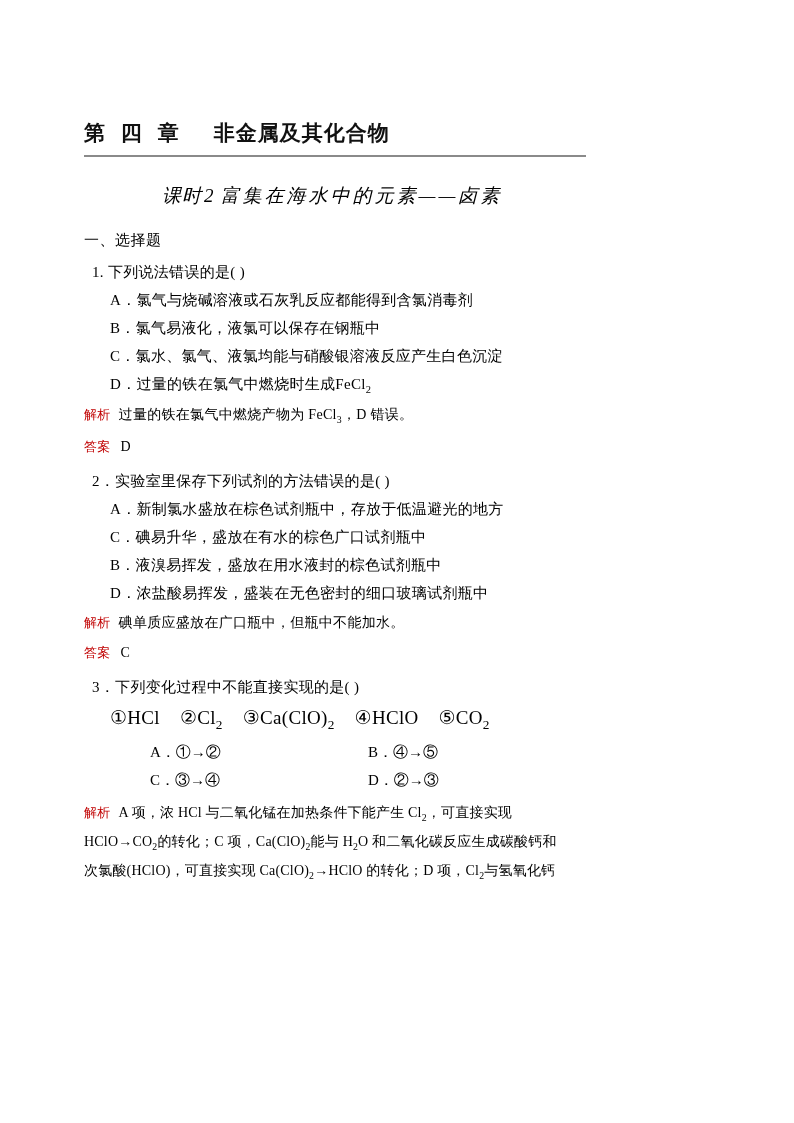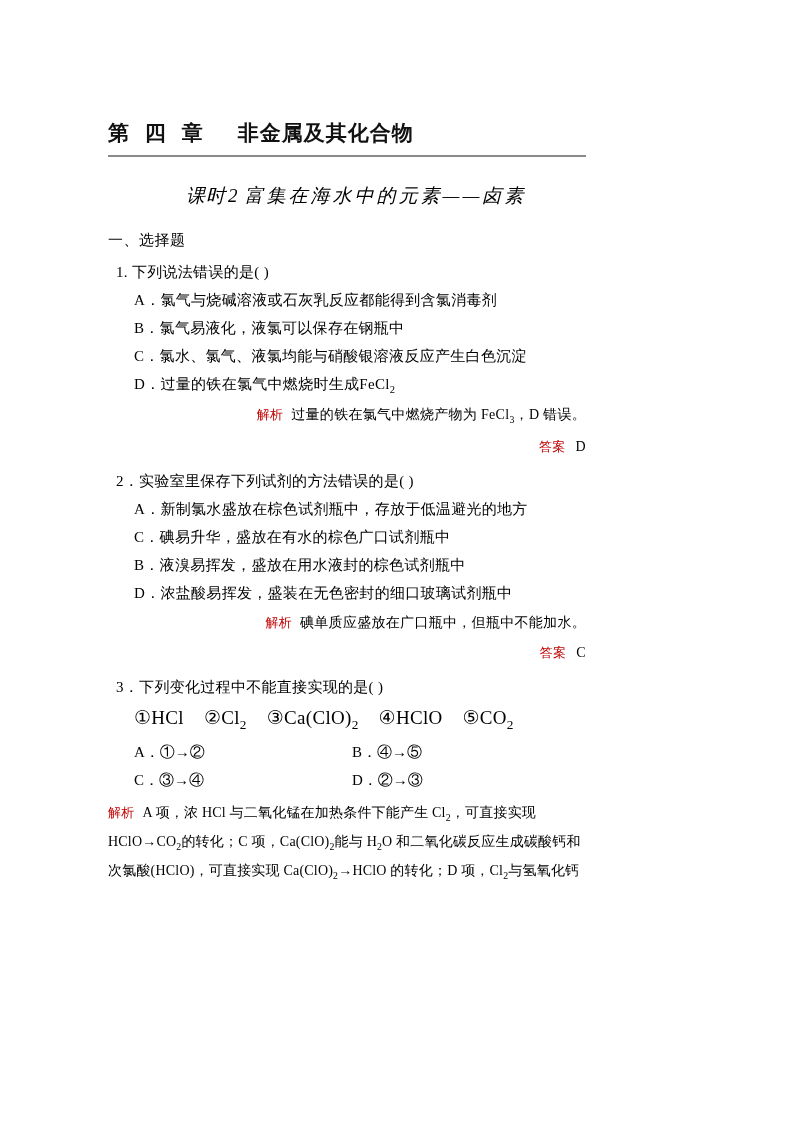--- a/index.html
+++ b/index.html
@@ -14,21 +14,21 @@
     color: #000000;
     position: relative;
     overflow: hidden;
   }
   .page {
     position: absolute;
     left: 0; top: 0;
     width: 704px;
     height: 1123px;
     box-sizing: border-box;
-    padding: 95px 118px 0 108px;
+    padding: 95px 118px 0 84px;
   }
 
   
   .chapter-head {
     display: flex;
     align-items: baseline;
     gap: 30px;
     padding-bottom: 6px;
   }
   .chapter-num {
@@ -87,28 +87,27 @@
   .opt {
     font-size: 15px;
     margin: 0 0 9px 26px;
     letter-spacing: 0.3px;
   }
   .opt-2col {
     display: flex;
     margin: 0 0 9px 26px;
     font-size: 15px;
   }
-  .opt-2col > span:first-child { width: 218px; }
+  .opt-2col > span:first-child { width: 218px; margin-left: 40px; }
 
   .anno {
     font-size: 14px;
     margin: 3px 0 9px 0;
     letter-spacing: 0.3px;
     line-height: 1.55;
-    text-align: right;
   }
   .anno .tag {
     color: #c00000;
     font-family: "Liberation Sans", "DejaVu Sans", sans-serif;
     font-size: 13px;
     margin-right: 8px;
   }
   .anno .body { }
   .answer { margin-bottom: 14px; }
   .answer .val { margin-left: 2px; }

